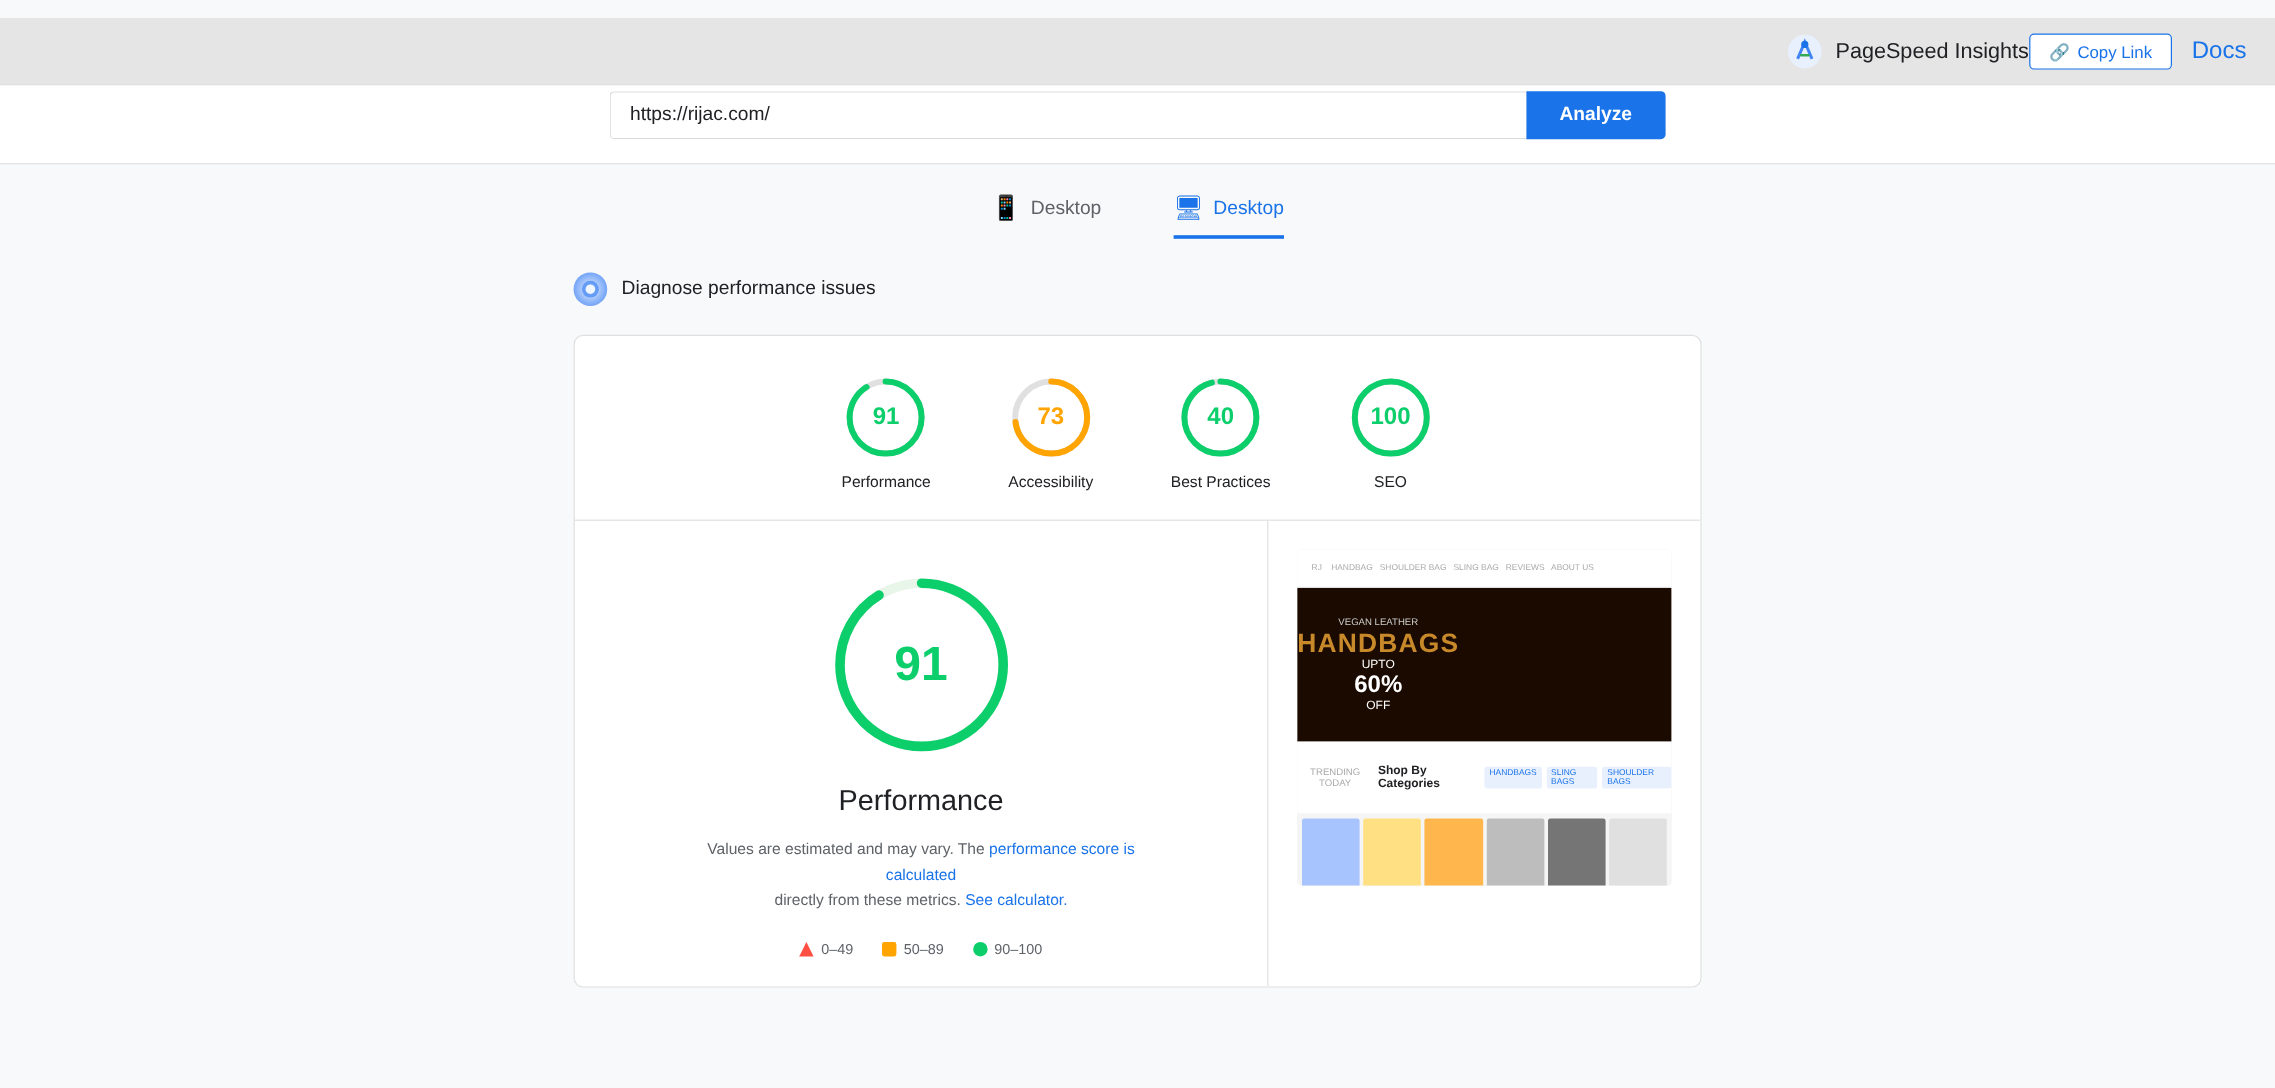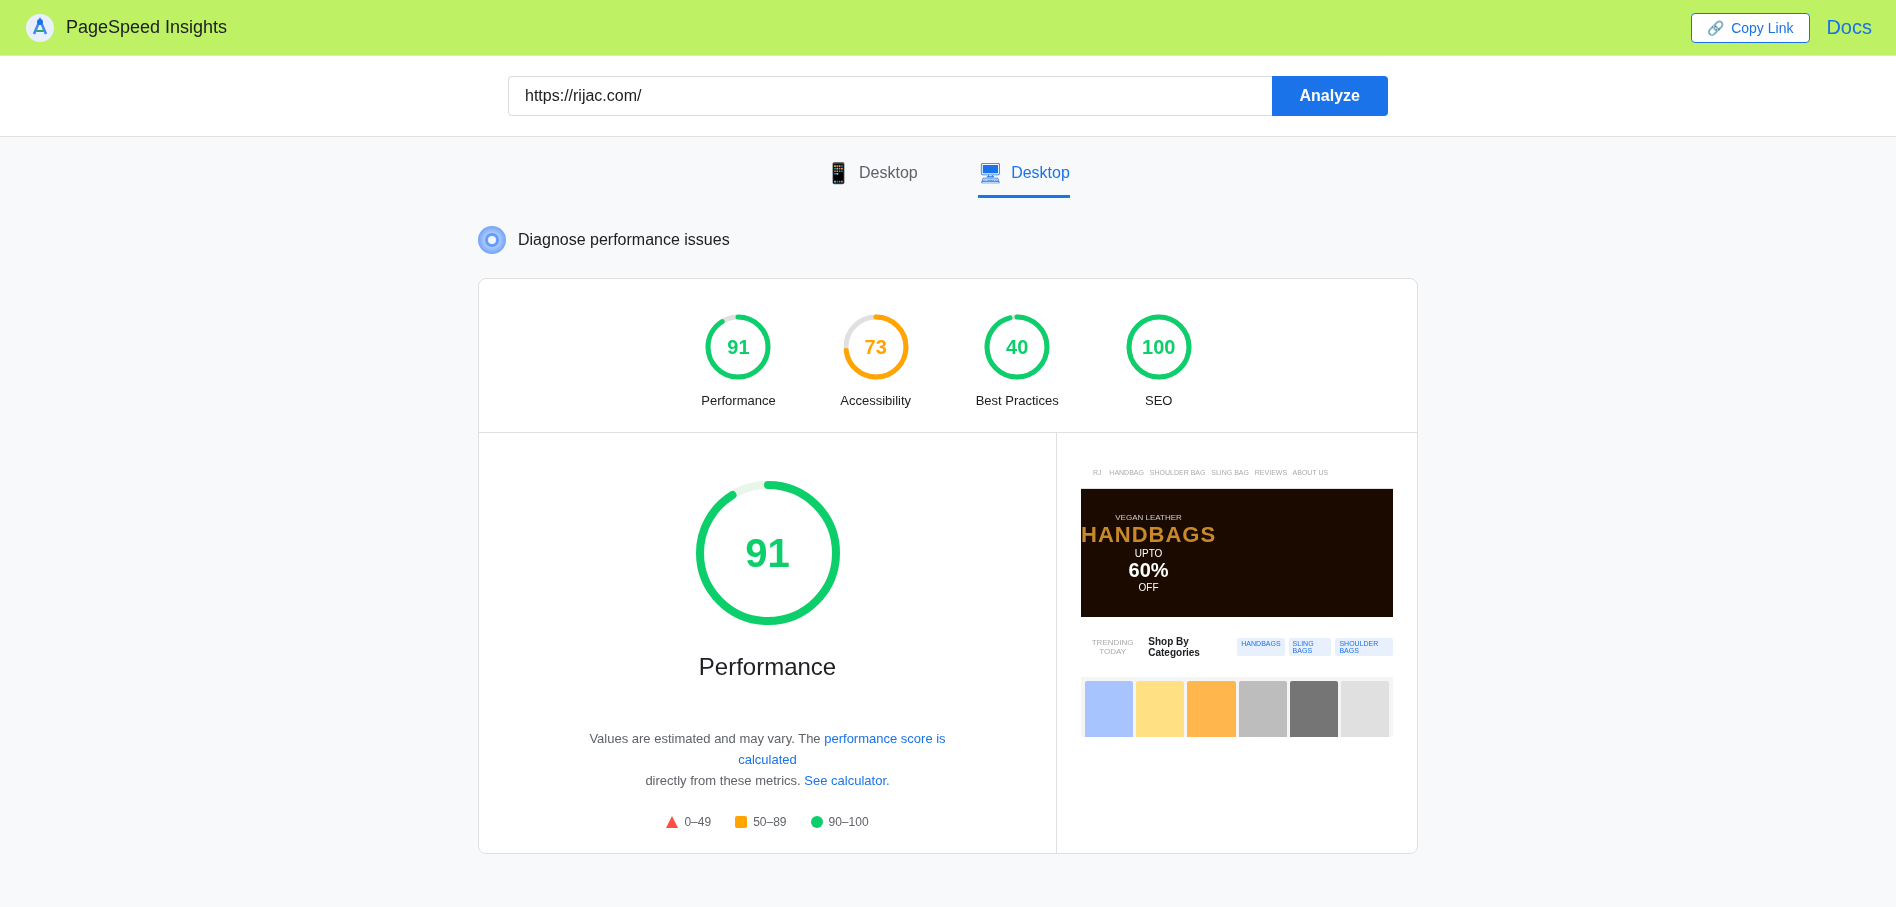--- a/index.html
+++ b/index.html
@@ -4,29 +4,29 @@
   <style>
     * { box-sizing: border-box; margin: 0; padding: 0; }
     body {
       font-family: 'Google Sans', Arial, sans-serif;
       background: #f8f9fa;
       color: #202124;
       font-size: 14px;
     }
     
     .header {
-      background: #bef264;
+      background: #e5e5e5;
       border-bottom: 1px solid #e0e0e0;
       display: flex;
       align-items: center;
-      justify-content: space-between;
+      justify-content: flex-end;
       padding: 0 24px;
       height: 56px;
       position: sticky;
-      top: 0;
+      top: 15px;
       z-index: 10;
     }
     .header-left {
       display: flex;
       align-items: center;
       gap: 10px;
     }
     .logo-icon {
       width: 32px;
       height: 32px;
@@ -222,21 +222,20 @@
       margin-bottom: 16px;
       color: #202124;
     }
     .detail-description {
       text-align: center;
       font-size: 13px;
       color: #5f6368;
       line-height: 1.6;
       max-width: 380px;
       margin-bottom: 16px;
-      margin-top: 32px;
     }
     .detail-description a, .detail-description span.link {
       color: #1a73e8;
       text-decoration: none;
       cursor: pointer;
     }
     
     .legend-row {
       display: flex;
       gap: 24px;

